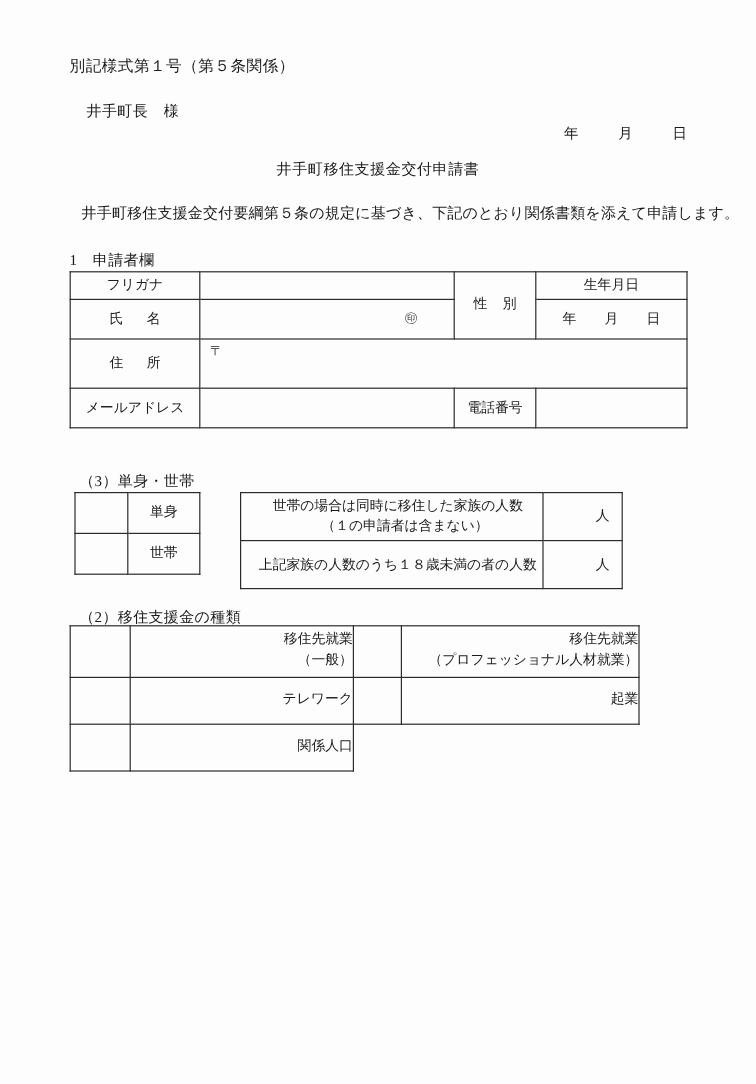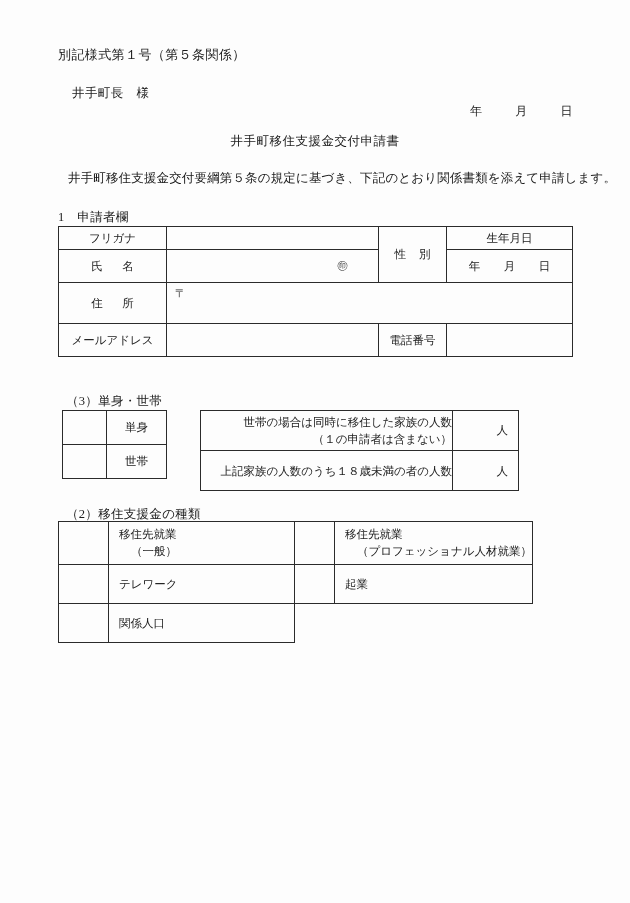--- a/index.html
+++ b/index.html
@@ -124,30 +124,31 @@
   }
   .sexhead {
     display: flex;
     justify-content: space-around;
     padding: 0 9px;
   }
 
   
   #tbl-check { left: 62px; top: 410px; }
   #tbl-count { left: 200px; top: 410px; }
-  .two-line { padding: 3px 0 3px 10px !important; text-align: right; }
+  .two-line { padding: 3px 0 3px 10px !important; text-align: center; }
   .two-line div { white-space: nowrap; }
   .ind { padding-left: 12px; }
 
   
   #tbl-type { left: 58px; top: 521px; }
   .type-cell {
-    text-align: left;
+    text-align: right;
     padding: 4px 0 4px 10px !important;
     vertical-align: top;
+    font-family: Liberation Mono, monospace;
   }
   .type-cell div { white-space: nowrap; }
   .no-border { border: none !important; }
 </style>
 </head>
 <body>
 
 <div class="page">
 
   <div class="form-code">別記様式第１号（第５条関係）</div>

